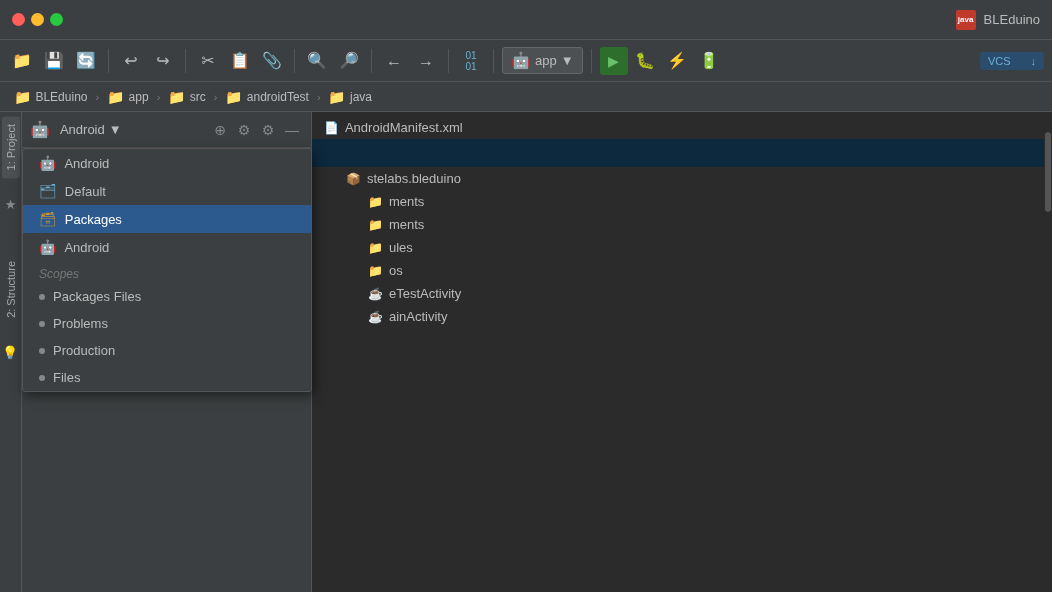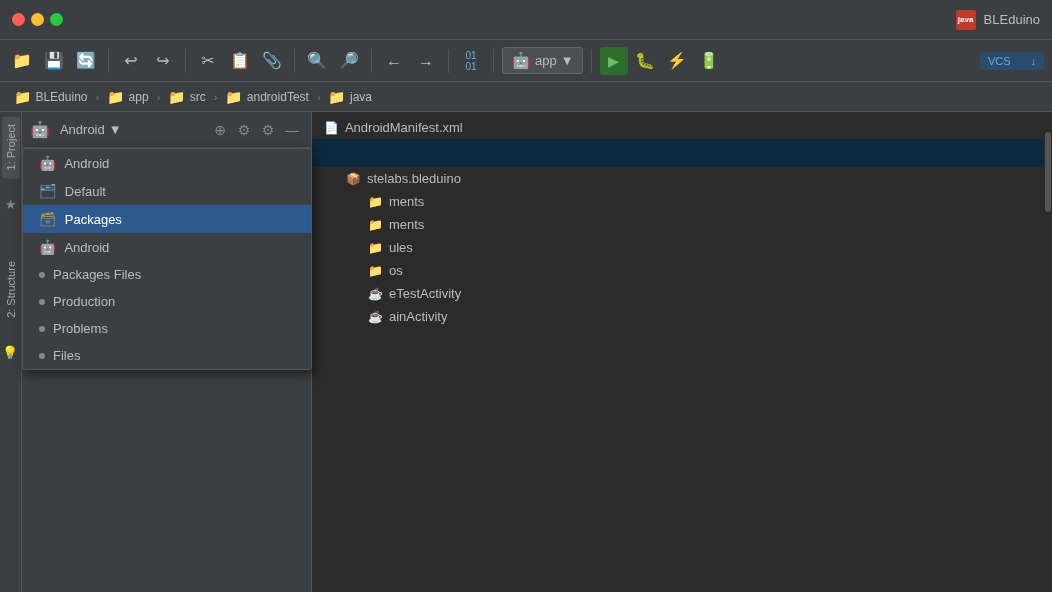--- a/index.html
+++ b/index.html
@@ -447,34 +447,35 @@
       <div class="menu-item selected">
         <span class="menu-item-icon" style="color:#c9933a;">🗃</span>
         <span>Packages</span>
       </div>
 
       <div class="menu-item">
         <span class="menu-item-icon android-green">🤖</span>
         <span>Android</span>
       </div>
 
+      <div class="menu-section-label">Scopes</div>
 
       <div class="menu-item">
         <div class="menu-item-bullet"></div>
         <span>Packages Files</span>
       </div>
 
       <div class="menu-item">
         <div class="menu-item-bullet"></div>
+        <span>Problems</span>
+      </div>
+
+      <div class="menu-item">
+        <div class="menu-item-bullet"></div>
         <span>Production</span>
-      </div>
-
-      <div class="menu-item">
-        <div class="menu-item-bullet"></div>
-        <span>Problems</span>
       </div>
 
       <div class="menu-item">
         <div class="menu-item-bullet"></div>
         <span>Files</span>
       </div>
 
 
     </div>
 

